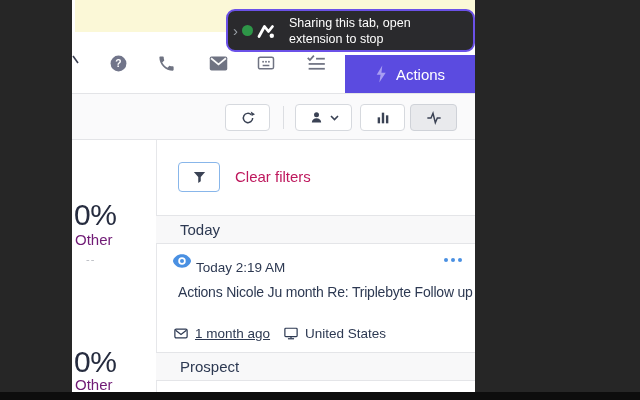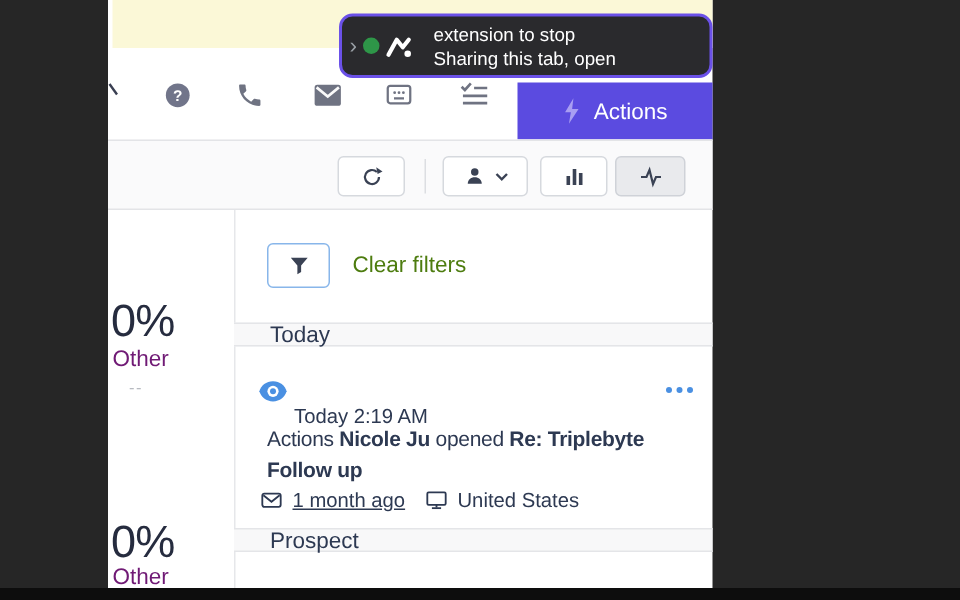--- a/index.html
+++ b/index.html
@@ -20,35 +20,35 @@
   .ctl-btn.selected{background:#e9eaed;border-color:#cfd2d8;}
   .vdiv{position:absolute;left:211px;top:12px;width:1px;height:23px;background:#dcdee2;}
   
   .left-divider{position:absolute;left:84px;top:140px;width:1px;height:252px;background:#e6e7ea;}
   .stat-value{position:absolute;left:2px;color:#262c3f;font-size:30px;letter-spacing:-0.5px;}
   .stat-label{position:absolute;left:3px;color:#701a75;font-size:15px;}
   .stat-dash{position:absolute;left:14px;color:#b7bac0;font-size:11px;letter-spacing:1px;}
   
   .filter-btn{position:absolute;left:106px;top:162px;width:42px;height:30px;border:1px solid #88b6ea;
     border-radius:4px;background:#fff;display:flex;align-items:center;justify-content:center;box-sizing:border-box;cursor:pointer;}
-  .clear-filters{position:absolute;left:163px;top:168px;color:#4d7c0f;font-size:15px;cursor:pointer;}
-  
-  .band{position:absolute;left:84px;width:319px;height:16px;background:#f8f8f9;
+  .clear-filters{position:absolute;left:163px;top:168px;color:#be185d;font-size:15px;cursor:pointer;}
+  
+  .band{position:absolute;left:84px;width:319px;height:29px;background:#f8f8f9;
         border-top:1px solid #e4e5e8;border-bottom:1px solid #e4e5e8;box-sizing:border-box;
         display:flex;align-items:center;padding-left:24px;color:#2d3952;font-size:15px;}
   .band.today{top:215px;}
   .band.yesterday{top:352px;}
   
-  .act-time{position:absolute;left:124px;top:270px;color:#2d3952;font-size:13.5px;}
+  .act-time{position:absolute;left:124px;top:260px;color:#2d3952;font-size:13.5px;}
   .eye-wrap{position:absolute;left:100px;top:253px;width:20px;height:16px;}
   .menu-dots{position:absolute;left:372px;top:258px;display:flex;gap:3px;cursor:pointer;}
   .menu-dots i{width:4px;height:4px;border-radius:50%;background:#4a90e2;display:block;}
   .act-msg{position:absolute;left:106px;top:282px;width:296px;color:#2d3952;font-size:14px;
            line-height:21px;letter-spacing:-0.2px;}
-  .act-msg .b{font-weight:700;}
+  .act-msg .b{font-weight:400;}
   .meta{position:absolute;top:326px;color:#2d3952;font-size:13.5px;display:flex;align-items:center;gap:7px;}
   .meta.age{left:102px;text-decoration:underline;} .meta.loc{left:212px;}
   
   .notif{position:absolute;left:226px;top:9px;width:249px;height:43px;background:#2a2a2d;
          border:2px solid #6b51e8;border-radius:9px;box-sizing:border-box;z-index:5;
          display:flex;align-items:center;}
   .notif-chevron{color:#9aa0a6;font-size:15px;margin-left:5px;line-height:1;cursor:pointer;}
   .notif-dot{width:11px;height:11px;border-radius:50%;background:#2e9648;margin-left:4px;}
   .notif-logo{margin-left:4px;width:22px;height:18px;}
   .notif-text{margin-left:10px;color:#ffffff;font-size:12.5px;line-height:16px;font-weight:500;}
@@ -163,21 +163,21 @@
           <circle cx="11" cy="7.9" r="4.1" fill="#ffffff"></circle>
           <circle cx="11" cy="7.9" r="2.2" fill="#4a90e2"></circle>
         </svg>
       </div>
       <div class="act-time">Today 2:19 AM</div>
       <div class="menu-dots">
           <i></i>
           <i></i>
           <i></i>
         </div>
-      <div class="act-msg"><span>Actions </span><span class="b">Nicole Ju</span><span> opened </span><span class="b">Re: Triplebyte Follow up</span></div>
+      <div class="act-msg"><span>Actions </span><span class="b">Nicole Ju</span><span> month </span><span class="b">Re: Triplebyte Follow up</span></div>
       <div class="meta age">
         <svg width="14" height="11" viewBox="0 0 16 12">
           <rect x="1" y="1" width="14" height="10" rx="1.5" fill="none" stroke="#2d3952" stroke-width="1.4"></rect>
           <polyline points="1.8,2.2 8,7.2 14.2,2.2" fill="none" stroke="#2d3952" stroke-width="1.4"></polyline>
         </svg>
         <span>1 month ago</span>
       </div>
       <div class="meta loc">
         <svg width="14" height="13" viewBox="0 0 16 14">
           <rect x="1" y="1" width="14" height="9.5" rx="1" fill="none" stroke="#2d3952" stroke-width="1.4"></rect>
@@ -194,19 +194,19 @@
   </div>
 
   <div class="notif">
     <span class="notif-chevron">›</span>
     <span class="notif-dot"></span>
     <svg class="notif-logo" viewBox="0 0 22 18">
       <path d="M2 14.5 L7.5 4.5 L11.5 9.5 L15.5 4.5" fill="none" stroke="#ffffff" stroke-width="2.8" stroke-linecap="round" stroke-linejoin="round"></path>
       <circle cx="14.8" cy="13.8" r="2.2" fill="#ffffff"></circle>
     </svg>
     <div class="notif-text">
+      <div>Sharing this tab, open</div>
       <div>extension to stop</div>
-      <div>Sharing this tab, open</div>
     </div>
   </div>
 
   <div class="bottom-strip"></div>
 </div>
 
 </body></html>

